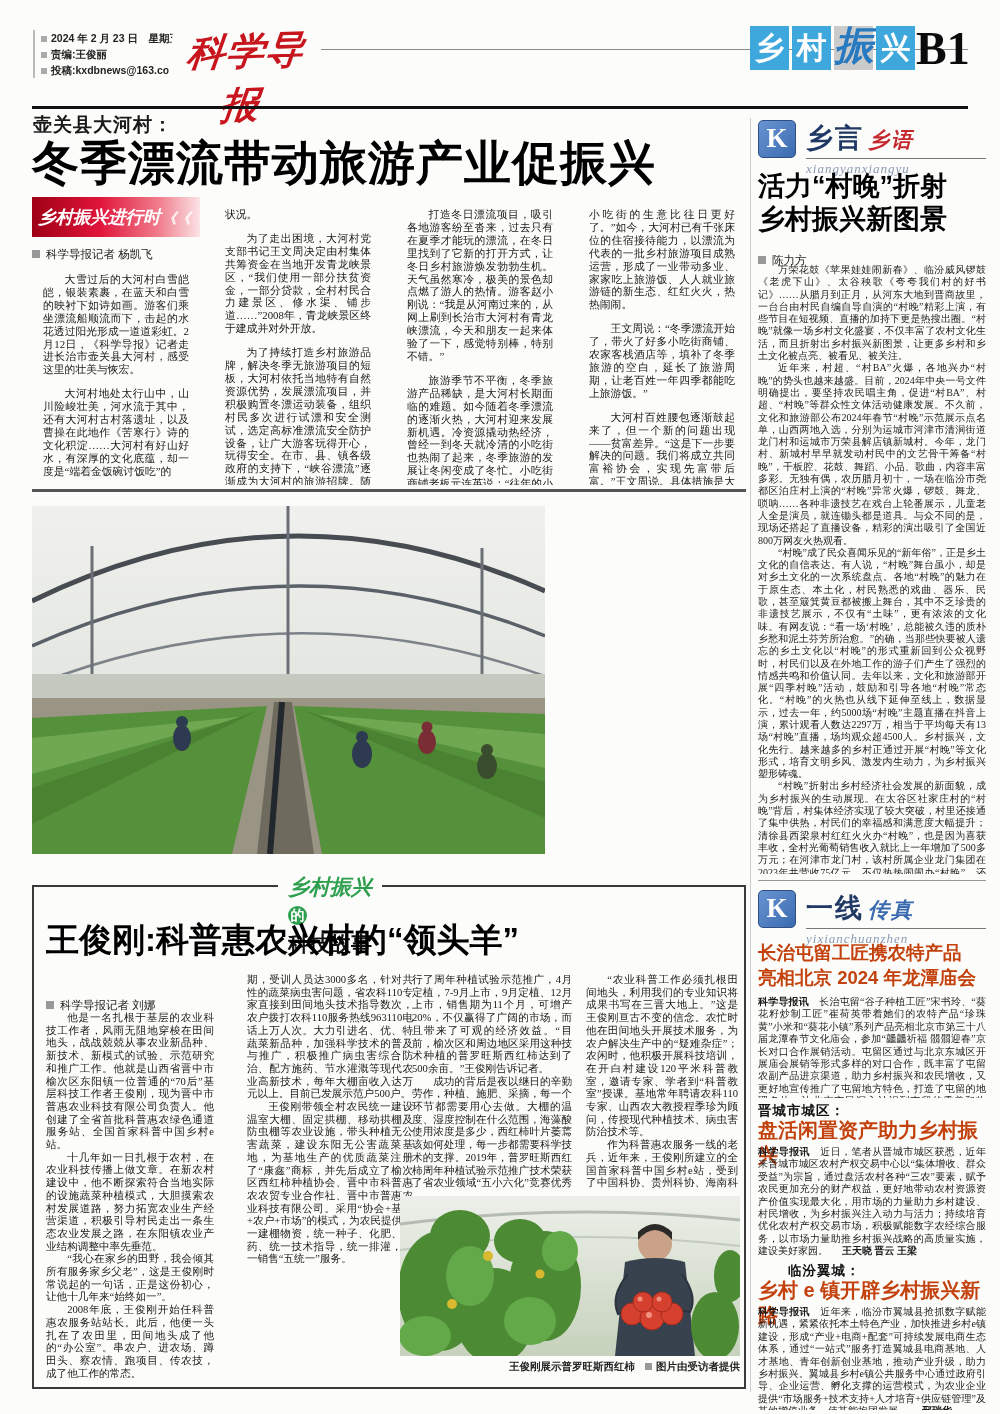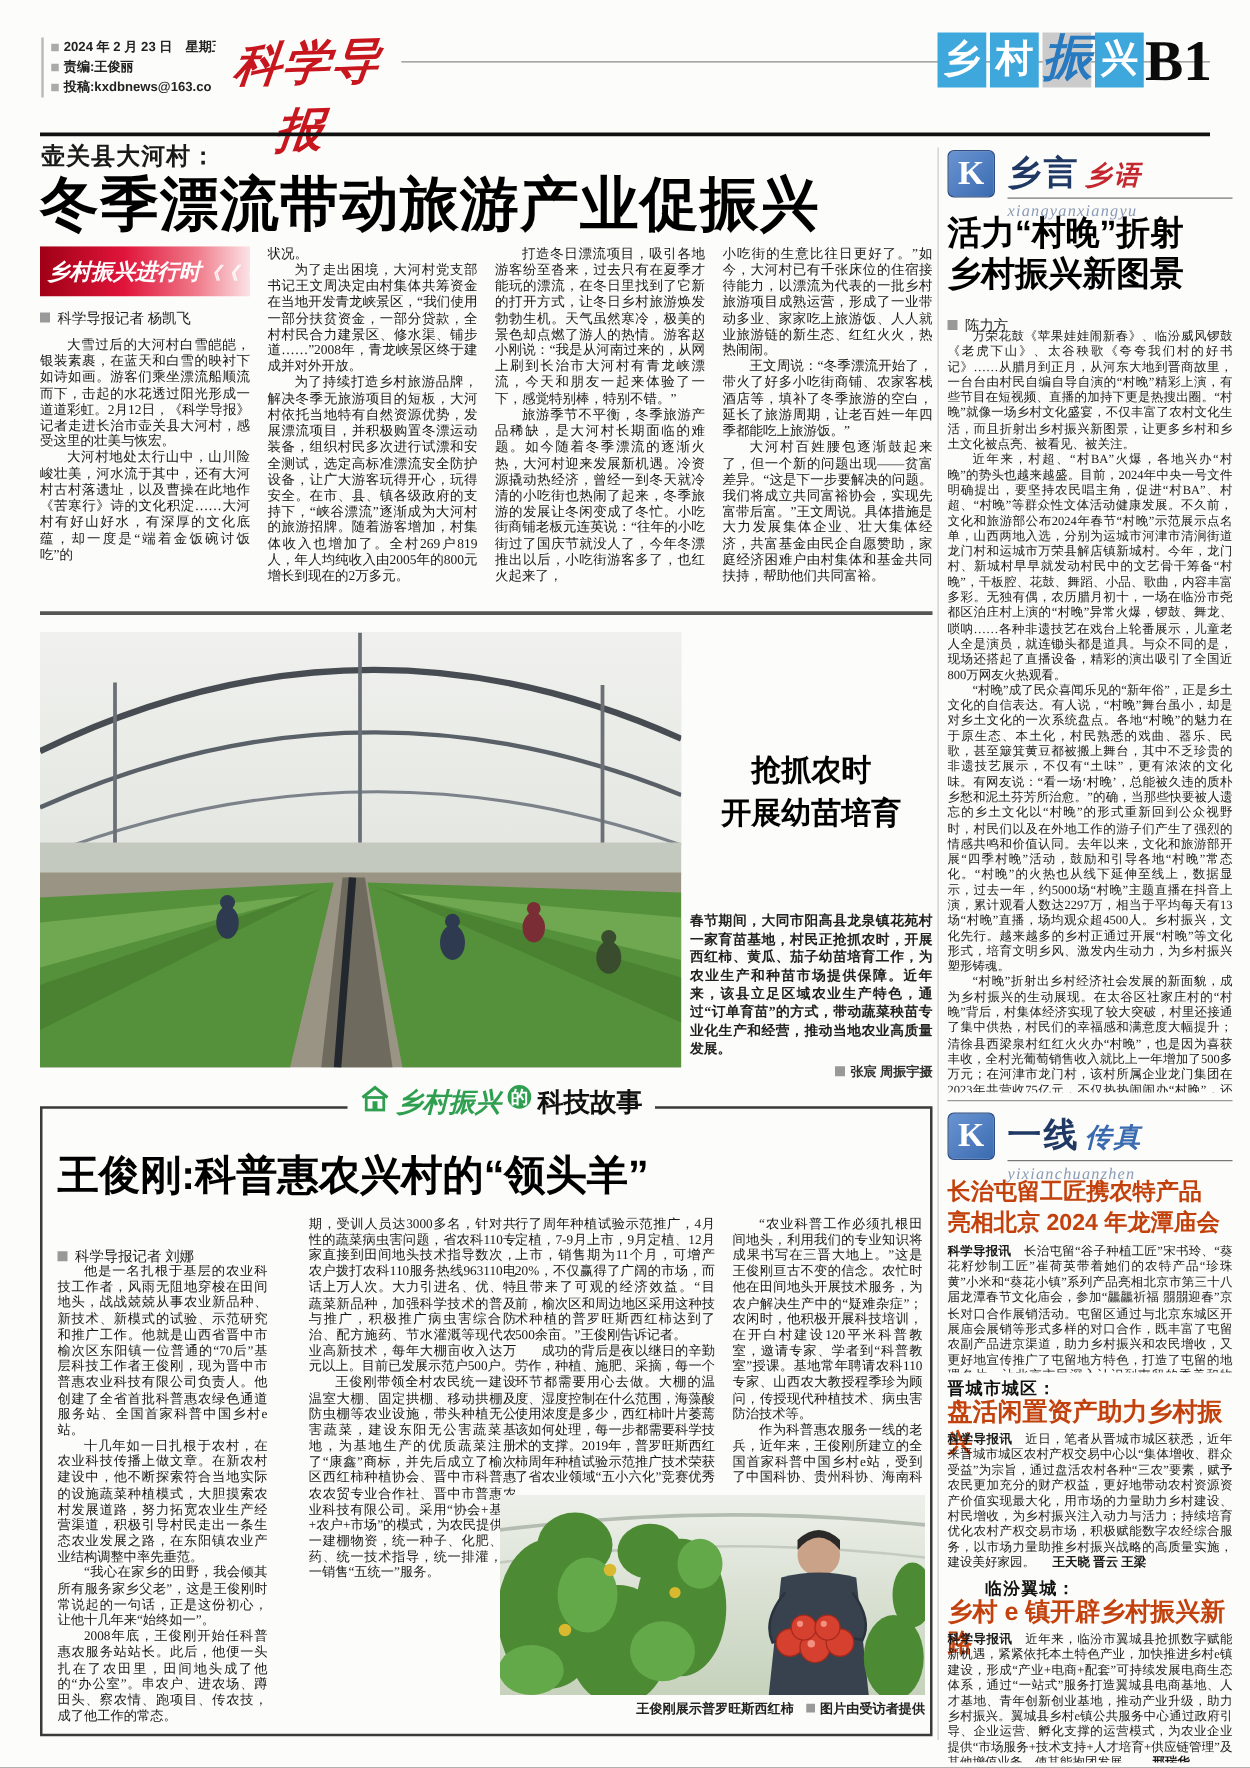--- a/index.html
+++ b/index.html
@@ -25,37 +25,37 @@
   .kicker{left:33px;top:112px;font-size:19px;font-weight:bold;letter-spacing:1px;}
   .lead-headline{left:32px;top:132px;width:700px;font-size:47px;font-weight:900;
         font-family:"Liberation Sans",sans-serif;letter-spacing:1px;color:#000;}
   .banner{width:168px;height:40px;background:linear-gradient(90deg,#9f0016,#e0143a 40%,#f07c8b 75%,#fbe3e6);
         color:#fff;font-weight:bold;font-style:italic;font-size:17.5px;line-height:40px;
         padding-left:6px;box-sizing:border-box;white-space:nowrap;}
   .banner .marks{font-size:14px;opacity:.9;margin-left:2px;}
   .byline{font-family:"Liberation Sans",sans-serif;font-size:11.5px;font-weight:normal;color:#222;margin:10px 0 8px 0;}
   .byline .sq{display:inline-block;width:8px;height:8px;background:#999;margin-right:6px;}
   .bodytxt{font-size:10.8px;line-height:12.9px;text-align:justify;color:#181818;}
-  .bodytxt p{margin:0;text-indent:2em;}
+  .bodytxt p{margin:11px;text-indent:2em;}
   .bodytxt p.noind{text-indent:0;}
   .s1col{top:197px;width:168px;height:288px;overflow:hidden;}
   .s1col.c1{left:32px;} .s1col.c2{left:214px;} .s1col.c3{left:396px;} .s1col.c4{left:578px;}
   .leadrule{left:32px;top:489px;width:714px;height:3px;background:#555;}
   
   .photo1{left:32px;top:506px;width:513px;height:348px;background:#dfe2dd;}
   .cap1{left:552px;top:560px;width:194px;}
   .cap1-title{font-size:24px;font-weight:900;font-family:"Liberation Sans",sans-serif;
         text-align:center;line-height:34px;margin-top:40px;color:#000;}
   .cap1-text{margin-top:62px;font-size:11px;line-height:14.6px;text-align:justify;font-weight:bold;color:#222;}
   .cap1-credit{margin-top:4px;font-size:10.5px;font-weight:bold;text-align:right;color:#333;}
   .cap1-credit .sq{display:inline-block;width:8px;height:8px;background:#999;margin-right:4px;}
   
   .techbox{left:32px;top:885px;width:710px;height:500px;border:2px solid #3a3a3a;background:#fcfcfa;}
   .badge{left:278px;top:868px;height:36px;background:#fcfcfa;padding:0 10px;display:flex;
-        align-items:flex-start;gap:5px;font-family:"Liberation Sans",sans-serif;}
+        align-items:flex-start;gap:5px;font-family:"Liberation Sans",sans-serif;flex-direction:column;}
   .badge .t1{color:#2e9e4f;font-weight:900;font-style:italic;font-size:21px;}
   .badge .de{width:19px;height:19px;border-radius:50%;background:#2e9e4f;color:#fff;
         font-size:14px;line-height:19px;text-align:center;font-weight:bold;}
   .badge .t2{color:#111;font-weight:900;font-size:21px;}
   .tech-headline{left:46px;top:918px;width:540px;font-size:33px;font-weight:900;
         font-family:"Liberation Sans",sans-serif;color:#000;letter-spacing:0;}
   .tech-byline{left:46px;top:988px;}
   .t-col{width:168px;overflow:hidden;}
   .t-col p{margin:0;text-indent:2em;}
   .t-col p.noind{text-indent:0;}
@@ -184,28 +184,20 @@
       <g fill="#7a2d35">
         <ellipse cx="395" cy="236" rx="9" ry="12"></ellipse>
           <circle cx="395" cy="221" r="5.5"></circle>
       </g>
       <g fill="#394d2e">
         <ellipse cx="455" cy="260" rx="10" ry="13"></ellipse>
           <circle cx="455" cy="244" r="6"></circle>
       </g>
     </svg>
   </div>
-  <div class="abs cap1">
-    <div class="cap1-title">
-      <div>抢抓农时</div>
-      <div>开展幼苗培育</div>
-    </div>
-    <div class="cap1-text">春节期间，大同市阳高县龙泉镇花苑村一家育苗基地，村民正抢抓农时，开展西红柿、黄瓜、茄子幼苗培育工作，为农业生产和种苗市场提供保障。近年来，该县立足区域农业生产特色，通过“订单育苗”的方式，带动蔬菜秧苗专业化生产和经营，推动当地农业高质量发展。</div>
-    <div class="cap1-credit"><span class="sq"></span><span>张宸 周振宇摄</span></div>
-  </div>
 
   <div class="abs techbox"></div>
   <div class="abs badge">
     <svg width="24" height="22" viewBox="0 0 24 22">
       <path d="M2,10 L12,2 L22,10" fill="none" stroke="#2e9e4f" stroke-width="2.4"></path>
       <rect x="5" y="10" width="14" height="10" fill="none" stroke="#2e9e4f" stroke-width="2.2"></rect>
       <rect x="10" y="13" width="4" height="7" fill="#2e9e4f"></rect>
     </svg>
     <span class="t1">乡村振兴</span>
     <span class="de">的</span>

